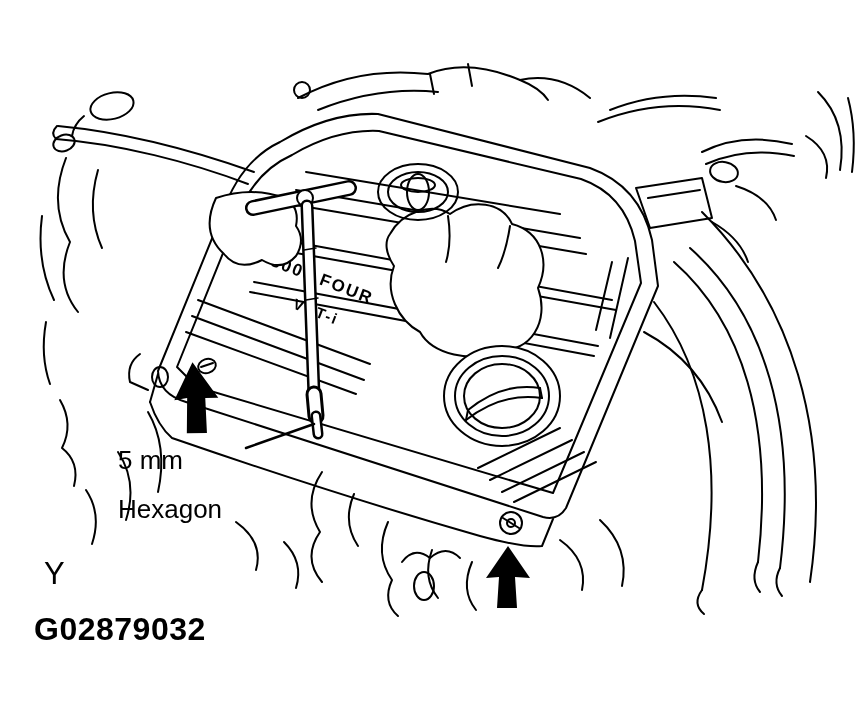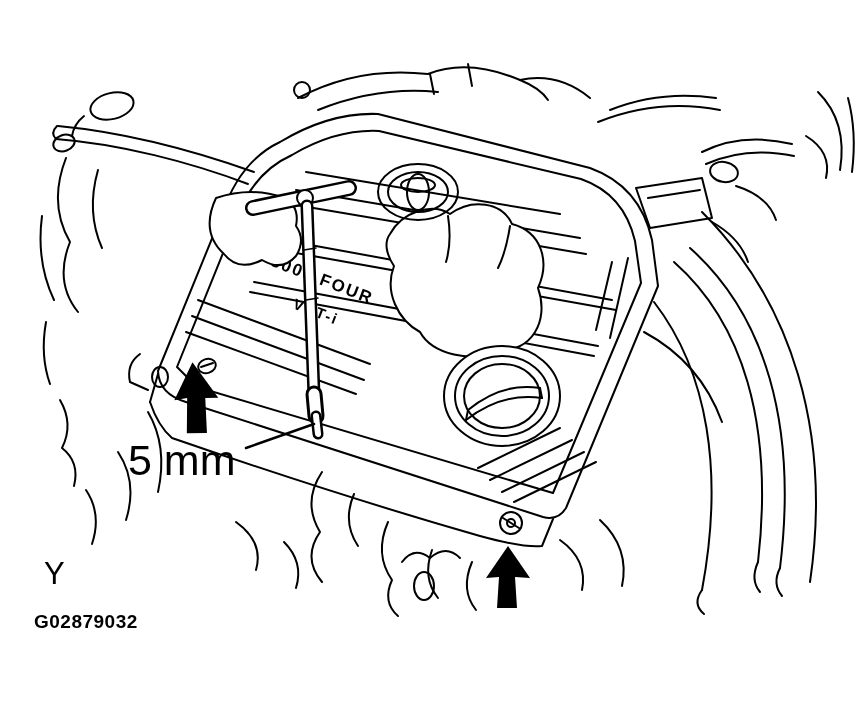--- a/index.html
+++ b/index.html
@@ -8,39 +8,39 @@
     width: 859px;
     height: 709px;
     background: #ffffff;
     overflow: hidden;
     font-family: "Liberation Sans", sans-serif;
     color: #000000;
   }
   .canvas svg { position: absolute; left: 0; top: 0; }
   .tool-callout {
     position: absolute;
-    left: 128px;
+    left: 118px;
     top: 436px;
-    font-size: 43px;
+    font-size: 26px;
     line-height: 49px;
     color: #000;
     white-space: nowrap;
   }
   .view-label {
     position: absolute;
     left: 44px;
     top: 556px;
     font-size: 31px;
     color: #000;
   }
   .figure-id {
     position: absolute;
     left: 34px;
     top: 611px;
-    font-size: 19px;
+    font-size: 32px;
     font-weight: 700;
     letter-spacing: 0.5px;
     color: #000;
   }
 </style>
 </head>
 <body>
 
 <div class="canvas">
 
@@ -189,19 +189,20 @@
       <g fill="#000" stroke="none">
         <path d="M508 546 L 486 578 L 499 577 L 497 608 L 517 608 L 515 577 L 530 578 Z"></path>
       </g>
 
       <path d="M246 448 L 314 424" stroke-width="2.5"></path>
     </g>
   </svg>
 
   <div class="tool-callout">
     <div>5 mm</div>
+    <div>Hexagon</div>
   </div>
 
   <div class="view-label">Y</div>
 
   <div class="figure-id">G02879032</div>
 
 </div>
 
 </body></html>

